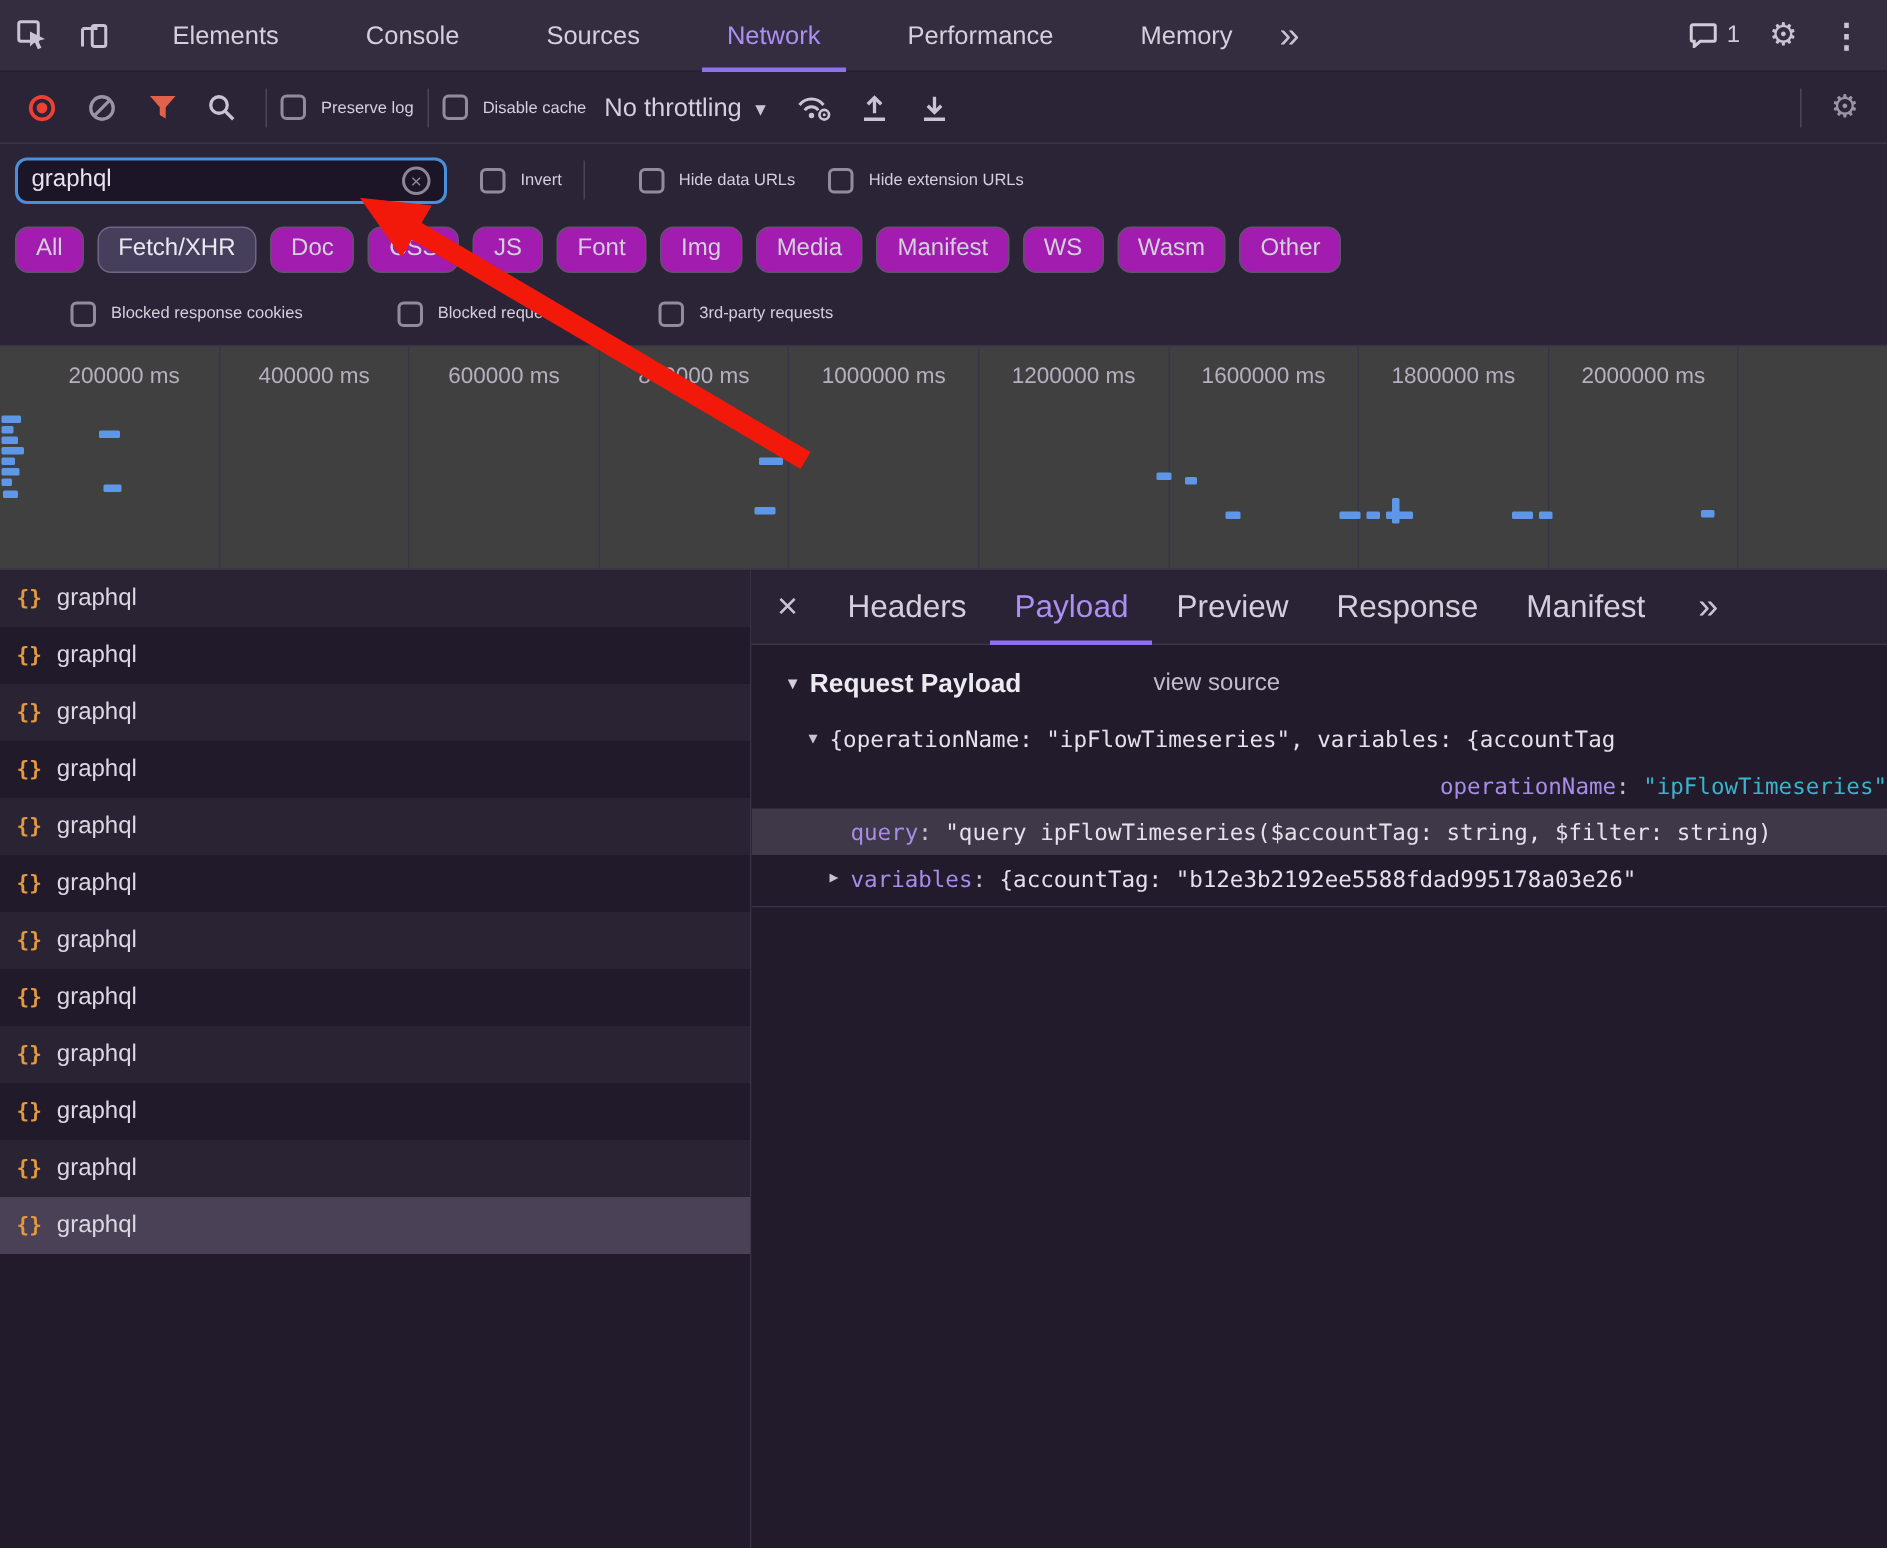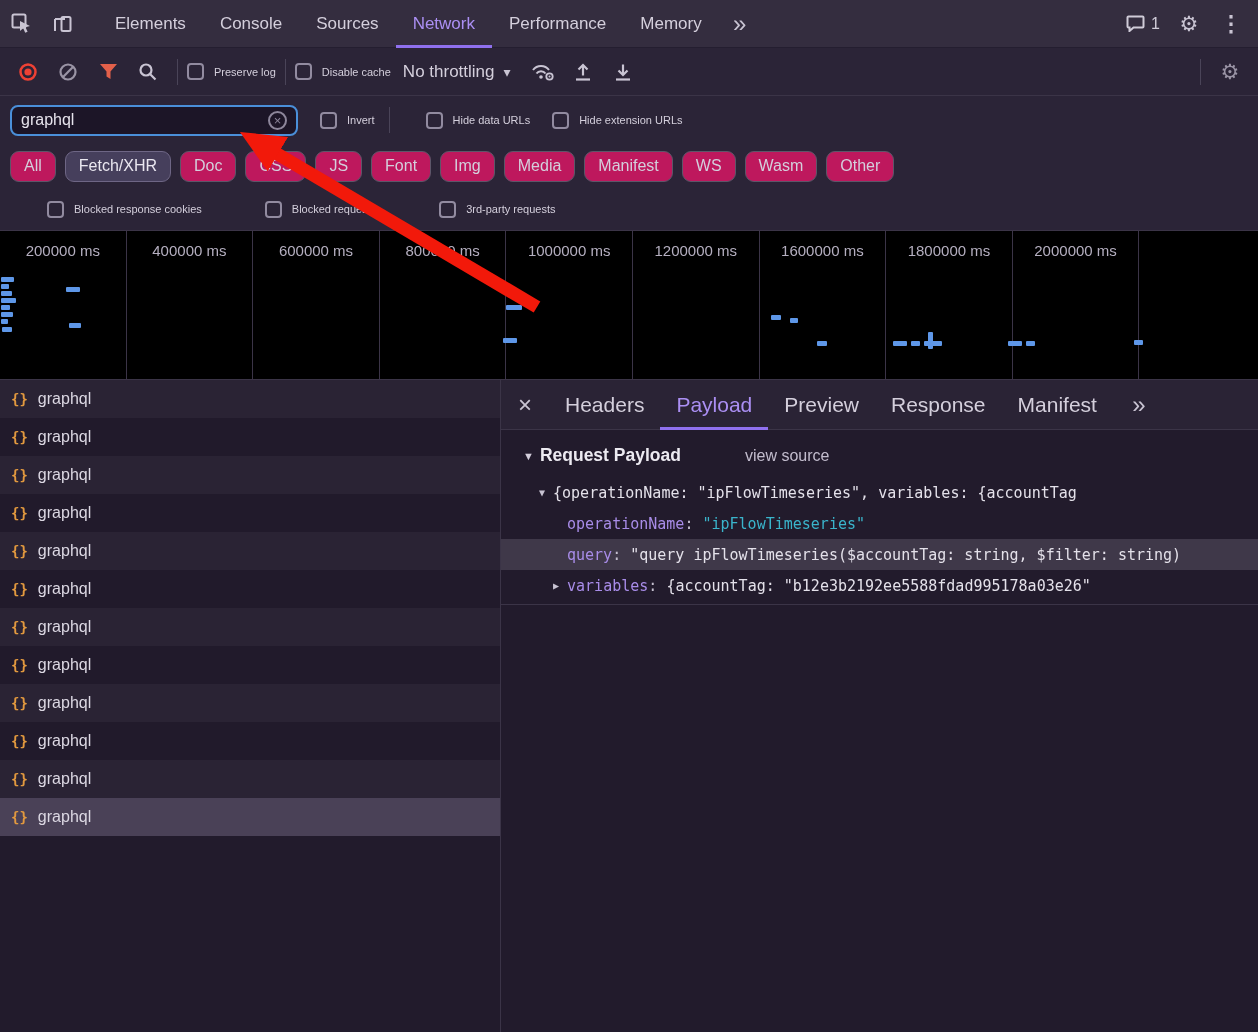--- a/index.html
+++ b/index.html
@@ -11,21 +11,21 @@
     width: 1258px; height: 1032px;
     background: #221b2c;
     color: #dcd8e3;
     font-family: "Liberation Sans", sans-serif;
     overflow: hidden;
   }
 
   
   .tabbar { height:48px; background:#342d3f; display:flex; align-items:center; border-bottom:1px solid #241e30; }
   .icon-btn { width:42px; height:48px; display:flex; align-items:center; justify-content:center; color:#c9c4d3; flex:none; }
-  .tabs { display:flex; margin-left:14px; height:48px; }
+  .tabs { display:flex; margin-left:14px; height:48px;gap:24px; }
   .tab { padding:0 17px; height:48px; display:flex; align-items:center; font-size:17px; color:#d4cfdc; }
   .tab.active { color:#ab8ff3; box-shadow: inset 0 -3px 0 #8f70ee; }
   .more-glyph { font-size:24px; color:#c9c4d3; line-height:1; }
   .tabbar-right { margin-left:auto; display:flex; align-items:center; padding-right:6px; }
   .issues { display:flex; align-items:center; gap:6px; font-size:16px; color:#cfcbd8; padding:0 8px; }
   .gear-glyph { font-size:21px; line-height:1; }
   .kebab-glyph { font-size:22px; font-weight:bold; line-height:1; }
 
   
   .toolbar { height:48px; background:#2b2437; display:flex; align-items:center; border-bottom:1px solid #3b3447; padding:0 8px; }
@@ -40,29 +40,29 @@
   
   .filter-row { height:48px; background:#2b2437; display:flex; align-items:center; padding:0 10px; }
   .filter-input { width:288px; height:31px; background:#1c1527; border:2px solid #4a8fd9; border-radius:8px; display:flex; align-items:center; padding:0 9px; }
   .filter-input input { flex:1; background:transparent; border:none; outline:none; color:#e6e3ec; font-size:16px; font-family:"Liberation Sans",sans-serif; min-width:0; }
   .clear-btn { width:19px; height:19px; border:2px solid #8d869b; border-radius:50%; color:#8d869b; font-size:13px; display:flex; align-items:center; justify-content:center; line-height:1; flex:none; }
   .filter-row .cb-row { margin-left:22px; }
   .filter-row .vdiv { margin:0 14px; }
 
   
   .chips-row { height:44px; background:#2b2437; display:flex; align-items:center; gap:9px; padding:0 10px; }
-  .chip { height:31px; padding:0 13px; border:1px solid #5d5669; border-radius:9px; display:flex; align-items:center; font-size:16px; color:#d4cfdc; background:#be185d; }
+  .chip { height:31px; padding:0 13px; border:1px solid #5d5669; border-radius:9px; display:flex; align-items:center; font-size:16px; color:#d4cfdc; background:#a21caf; }
   .chip.active { background:#463f5c; border-color:#6e6685; color:#eae7f0; }
 
   
   .opts-row { height:42px; background:#2b2437; display:flex; align-items:center; padding:0 14px; }
   .opts-row .cb-row { margin-right:30px;margin-left:33px; }
 
   
-  .timeline { height:150px; background:#000000; border-top:1px solid #3b3447; border-bottom:1px solid #3b3447; position:relative; display:flex; overflow:hidden; }
+  .timeline { height:150px; background:#404040; border-top:1px solid #3b3447; border-bottom:1px solid #3b3447; position:relative; display:flex; overflow:hidden;padding-left:20px; }
   .tcol { width:126.6px; flex:none; border-right:1px solid #3b3447; font-size:15px; color:#b5afc0; padding-top:11px; text-align:center; white-space:nowrap; }
   .tbars { position:absolute; inset:0; }
   .tbar { position:absolute; height:5px; border-radius:1px; background:#5e97e8; }
 
   
   .split { display:flex; height:652px; }
   .left { width:501px; flex:none; border-right:1px solid #3b3447; display:flex; flex-direction:column; background:#221b2c; }
   .name-header { height:50px; background:#2a2335; border-bottom:1px solid #3b3447; display:flex; align-items:center; padding:0 11px; font-size:16px; color:#dcd8e3; }
   .req-list { display:flex; flex-direction:column; }
   .req-row { height:38px; display:flex; align-items:center; gap:10px; padding:0 11px; font-size:16px; color:#dcd8e3; background:#2a2334; }
@@ -75,21 +75,21 @@
   .close-btn { width:48px; height:50px; display:flex; align-items:center; justify-content:center; font-size:24px; color:#c9c4d3; flex:none; }
   .dtab { padding:0 16px; height:50px; display:flex; align-items:center; font-size:21px; color:#d4cfdc; }
   .dtab.active { color:#ab8ff3; box-shadow: inset 0 -3px 0 #8f70ee; }
   .detail-tabs .more-glyph { margin-left:10px; }
 
   
   .payload { padding-top:15px; overflow:hidden; }
   .rp-head { display:flex; align-items:center; padding-left:22px; font-size:17.5px; }
   .rp-disc { font-size:11px; color:#d4cfdc; margin-right:6px; }
   .rp-title { font-weight:bold; color:#eceaf1; }
-  .view-source { margin-left:64px; color:#c2bccd; font-size:16px; }
+  .view-source { margin-left:88px; color:#c2bccd; font-size:16px; }
   .plines { margin-top:11px; border-bottom:1px solid #3b3447; padding-bottom:3px; }
   .pline { height:31px; display:flex; align-items:center; font-family:"DejaVu Sans Mono",monospace; font-size:15px; white-space:nowrap; overflow:hidden; }
   .pline.hl { background:#3f3849; }
   .disc { font-size:10px; margin-right:8px; color:#c9c4d3; flex:none; }
   .disc:empty { display:none; }
   .pkey { color:#a88ce8; flex:none; }
   .pkey:not(:empty)::after { content:": "; color:#c5c0cf; white-space:pre; }
   .pval.plain { color:#e4e1ea; }
   .pval.str { color:#3ab4cb; }
 
@@ -392,21 +392,21 @@
           <span class="view-source">view source</span>
         </div>
         <div class="plines">
 
             <div class="pline" style="padding-left: 38px;">
               <span class="disc">▼</span>
               <span class="pkey"></span>
               <span class="pval plain">{operationName: "ipFlowTimeseries", variables: {accountTag</span>
             </div>
 
-            <div class="pline alt" style="padding-left: 66px;">
+            <div class="pline alt" style="padding-left: 66px; justify-content: flex-end;">
 
               <span class="pkey">operationName</span>
               <span class="pval str">"ipFlowTimeseries"</span>
             </div>
 
             <div class="pline hl" style="padding-left: 66px;">
 
               <span class="pkey">query</span>
               <span class="pval plain">"query ipFlowTimeseries($accountTag: string, $filter: string)</span>
             </div>

